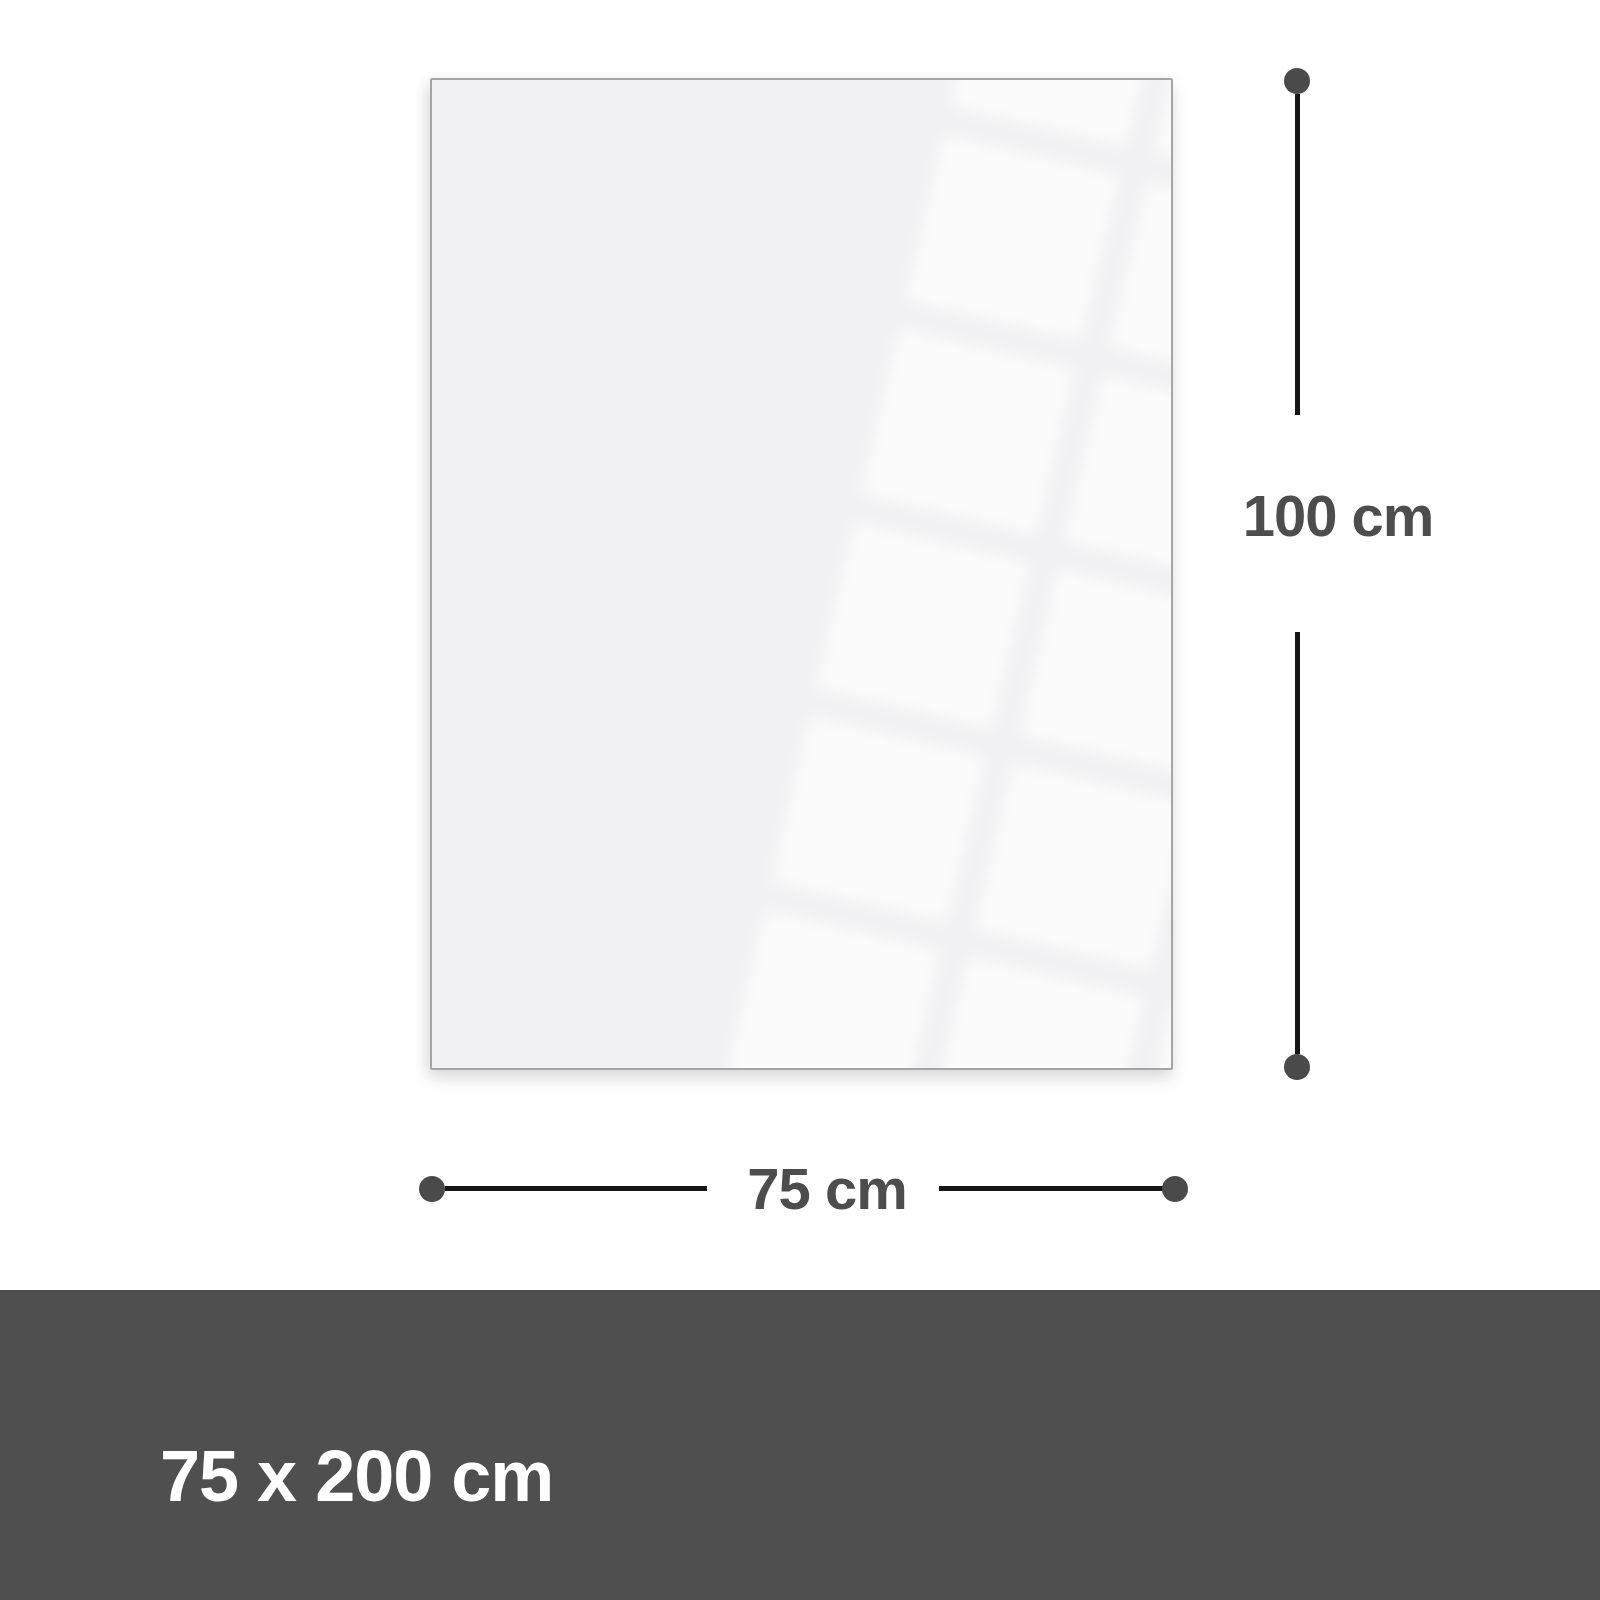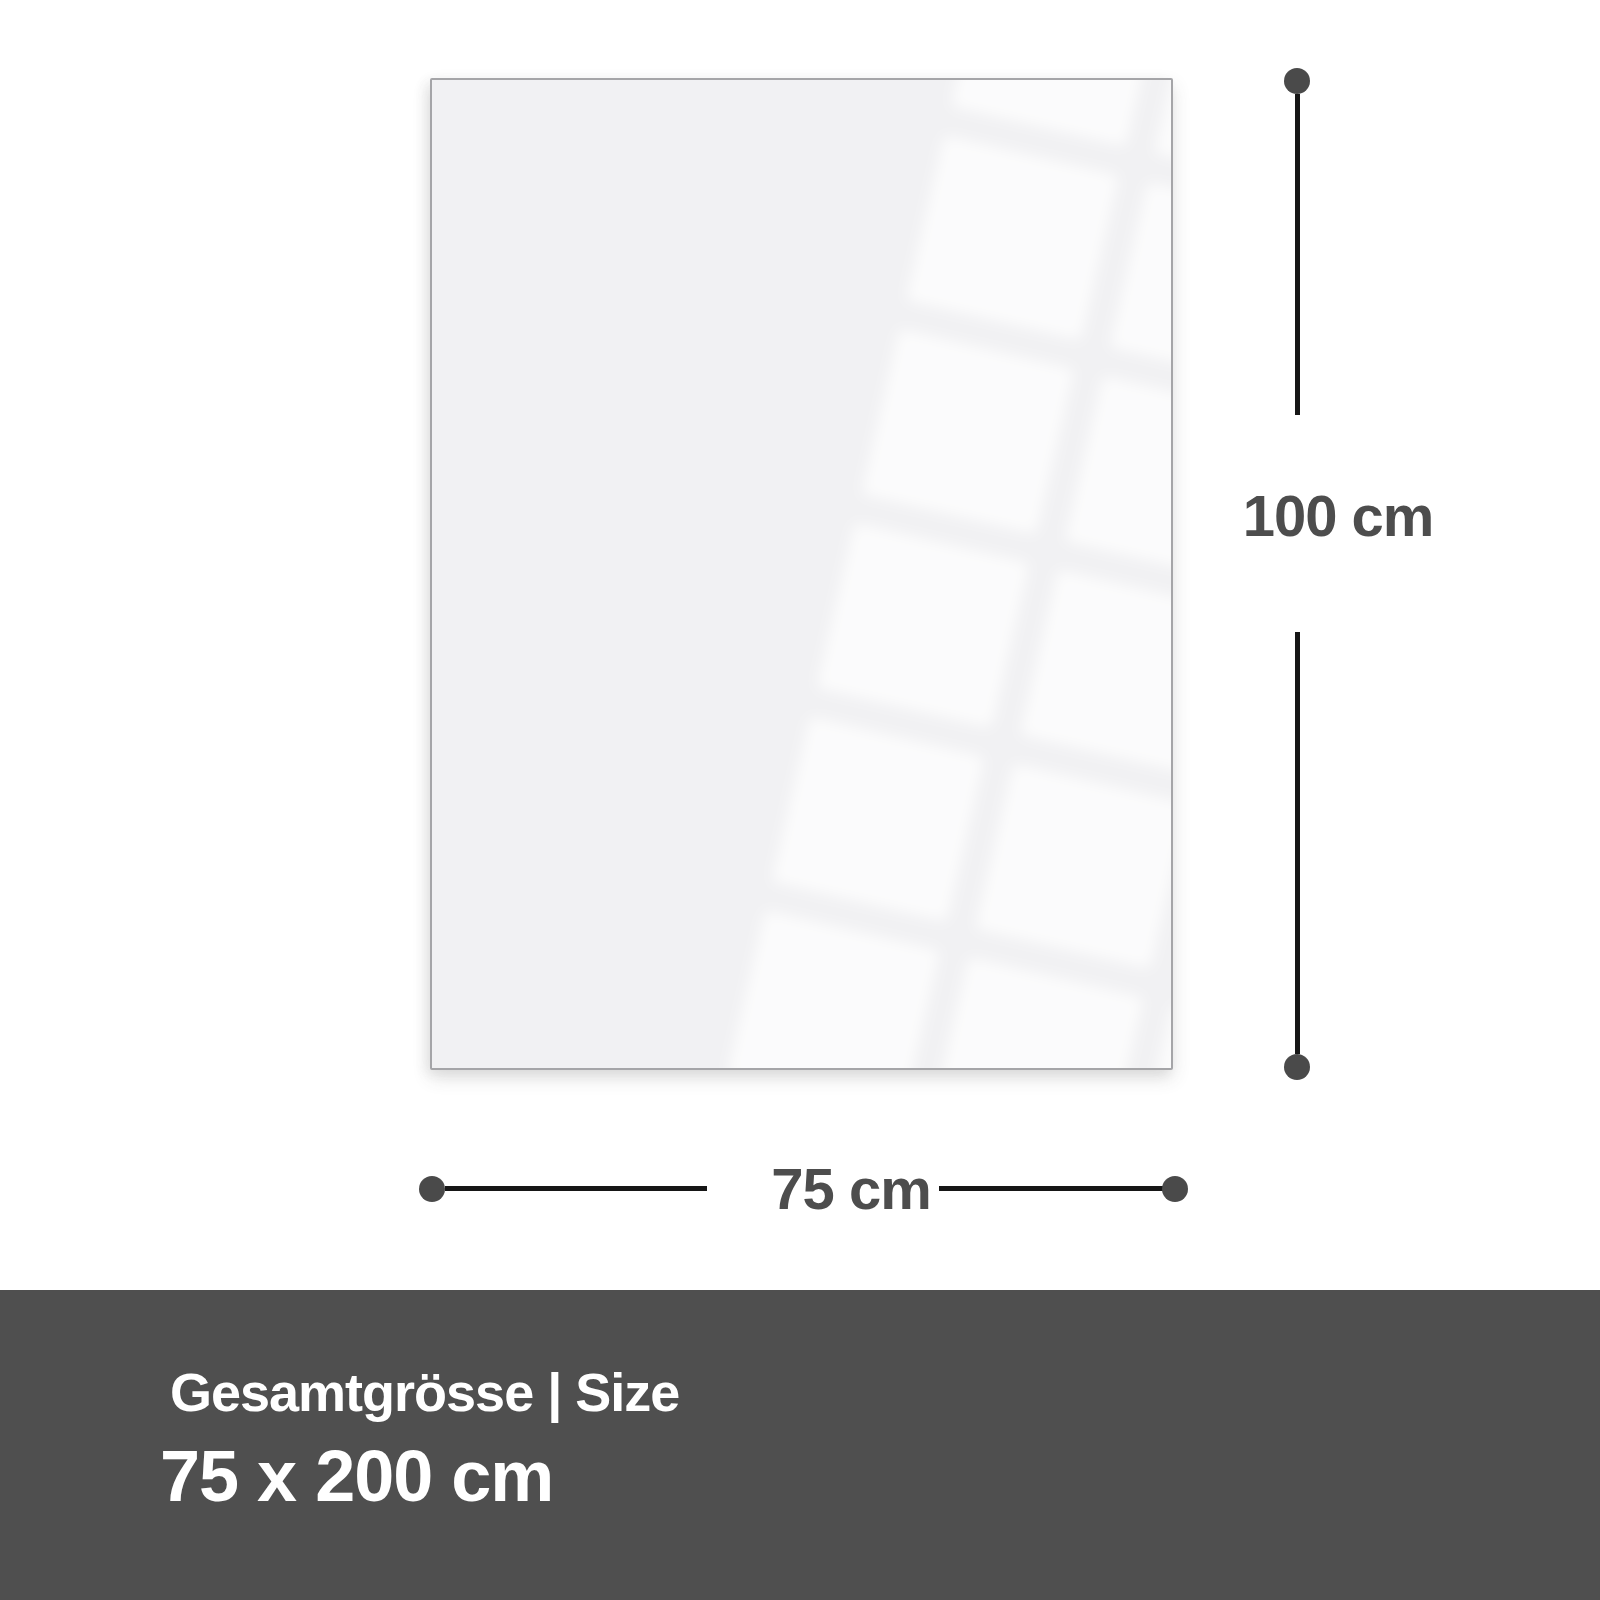--- a/index.html
+++ b/index.html
@@ -61,21 +61,21 @@
   .v-dot-top { left: 1284px; top: 68px; }
   .v-dot-bottom { left: 1284px; top: 1054px; }
   .height-label { left: 1338px; top: 515px; }
 
   
   .h-seg { height: 5px; top: 1186px; }
   .h-seg-left { left: 445px; width: 262px; }
   .h-seg-right { left: 939px; width: 225px; }
   .h-dot-left { left: 419px; top: 1176px; }
   .h-dot-right { left: 1162px; top: 1176px; }
-  .width-label { left: 851px; top: 1188px; text-align: center; }
+  .width-label { left: 827px; top: 1188px; text-align: center; }
 
   
   .banner {
     position: absolute;
     left: 0;
     top: 1290px;
     width: 1600px;
     height: 310px;
     background: #4f4f4f;
   }
@@ -147,16 +147,15 @@
 
   <div>
     <div class="dim-dot h-dot-left"></div>
     <div class="dim-line h-seg h-seg-left"></div>
     <div class="dim-label width-label">75 cm</div>
     <div class="dim-line h-seg h-seg-right"></div>
     <div class="dim-dot h-dot-right"></div>
   </div>
 
   <div class="banner"></div>
-  <div class="banner-title">Gesamtgrösse | Size</div>
   <div class="banner-value">75 x 200 cm</div>
 
 </div>
 
 </body></html>

